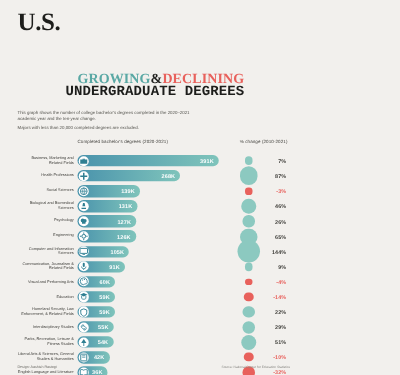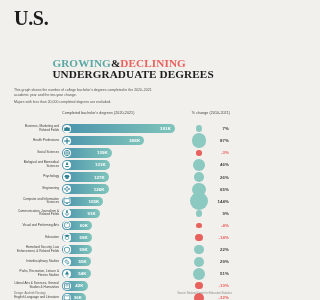--- a/index.html
+++ b/index.html
@@ -11,42 +11,42 @@
   }
   #page {
     position: relative;
     width: 242px; height: 300px;
     background: #f2f0ed;
     padding: 0;
   }
 
   
   .header { padding: 9px 14px 0 14px; }
-  .title-row { display: flex; align-items: flex-start; gap: 4px; }
+  .title-row { display: flex; align-items: flex-start; gap: 4px; text-align: right; }
   .us {
     font-family: "Liberation Serif", serif;
     font-weight: bold;
     font-size: 20px;
     line-height: 19px;
     color: #1d1d1b;
     letter-spacing: -0.3px;
   }
   .title-stack { padding-top: 1px; margin-top: 48px; }
   .line1 {
     font-family: "Liberation Serif", serif;
     font-weight: bold;
     font-size: 11.2px;
     line-height: 11px;
     letter-spacing: 0.1px;
   }
   .growing { color: #5aa8a4; }
   .amp { color: #1d1d1b; }
   .declining { color: #e8615c; }
   .line2 {
-    font-family: Liberation Serif, serif;
+    font-family: Liberation Mono, monospace;
     font-weight: bold;
     font-size: 11.2px;
     line-height: 11.5px;
     color: #1d1d1b;
     letter-spacing: 0.1px;
   }
   .subtitle {
     margin-top: 7px;
     font-size: 3.5px;
     line-height: 5.2px;

